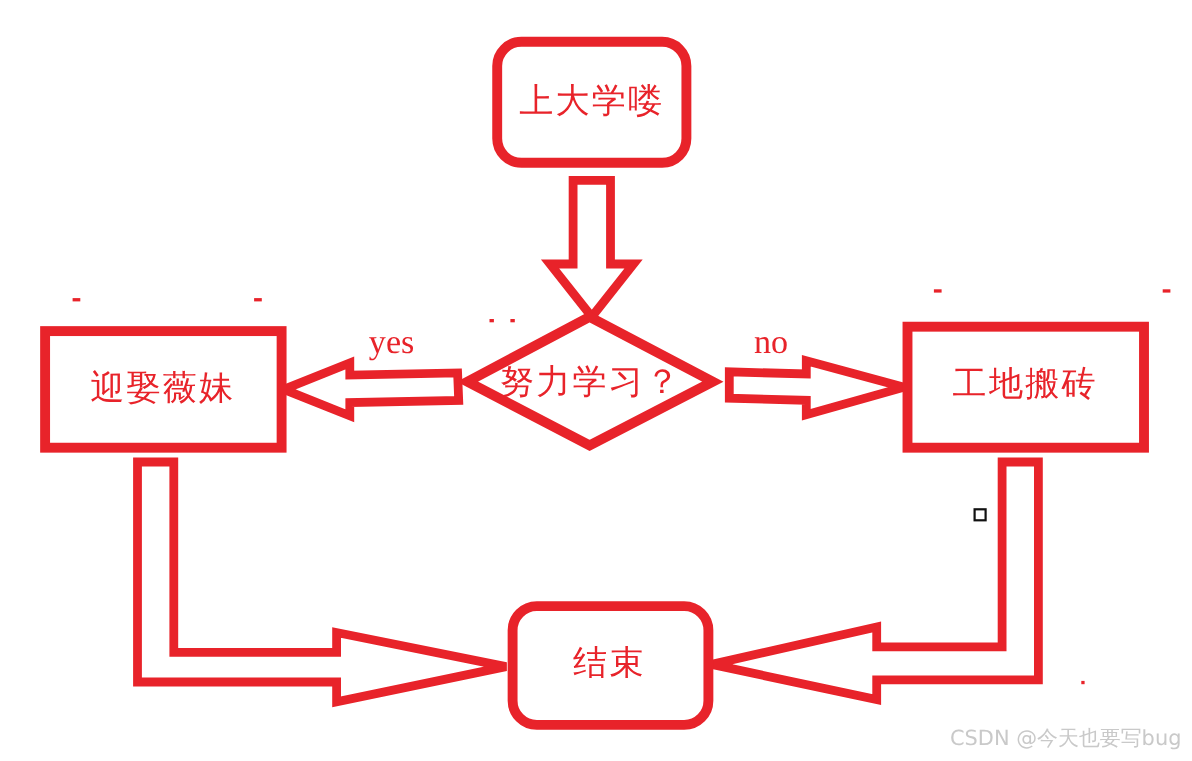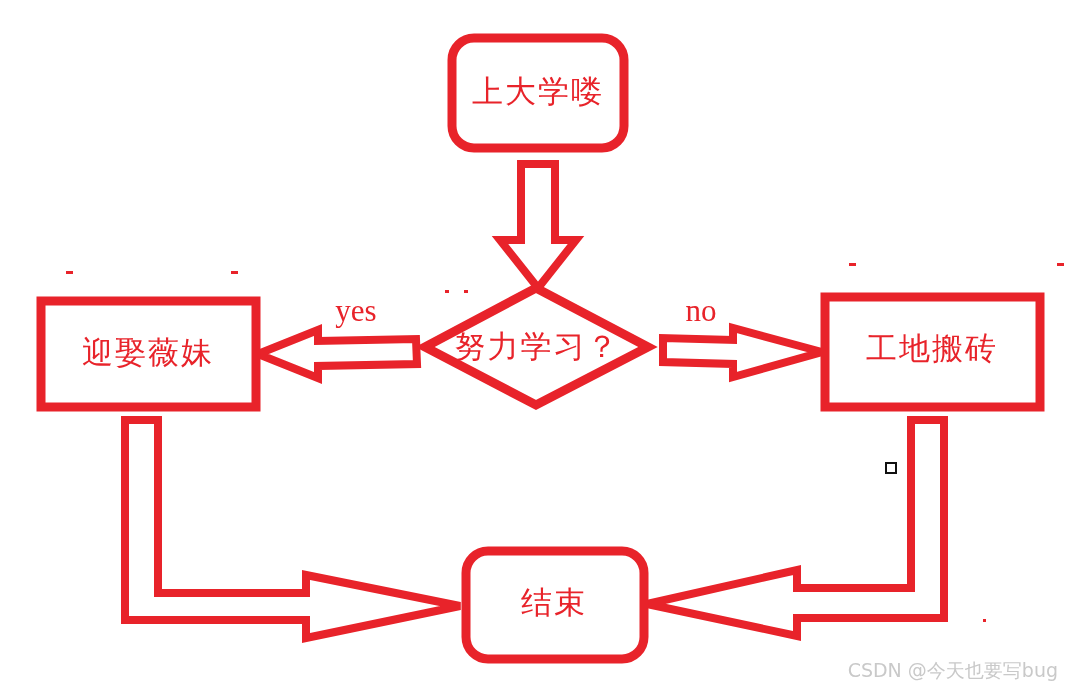--- a/index.html
+++ b/index.html
@@ -46,21 +46,21 @@
   .speck {
     fill: #e8232a;
   }
   .artifact-square {
     fill: none;
     stroke: #111111;
     stroke-width: 2;
   }
   #watermark {
     position: absolute;
-    right: 26px;
+    right: 10px;
     bottom: 8px;
     font-family: "DejaVu Sans", "Liberation Sans", sans-serif;
     font-size: 19px;
     color: #c9c9c9;
     white-space: nowrap;
     user-select: none;
   }
 </style>
 </head>
 <body>

